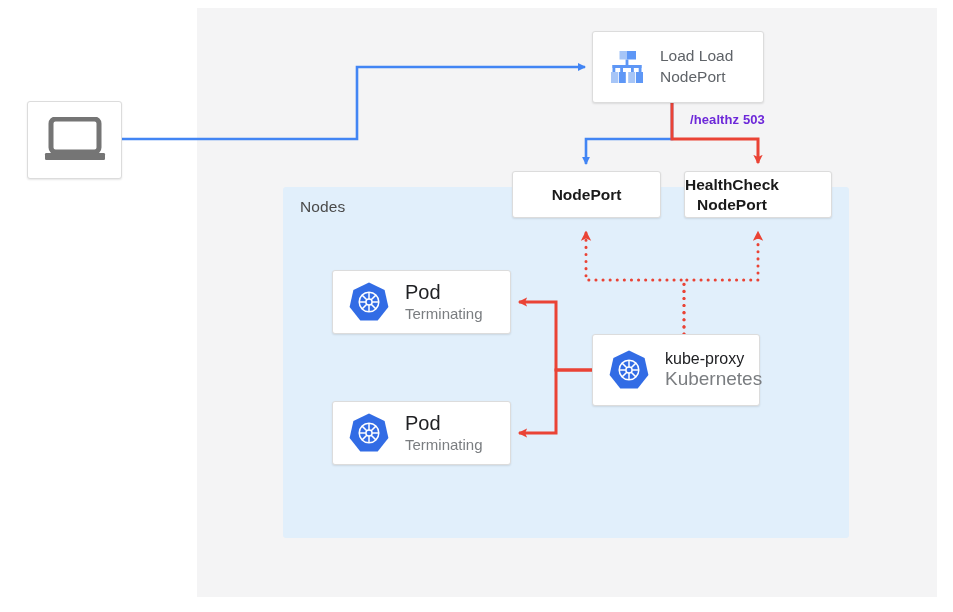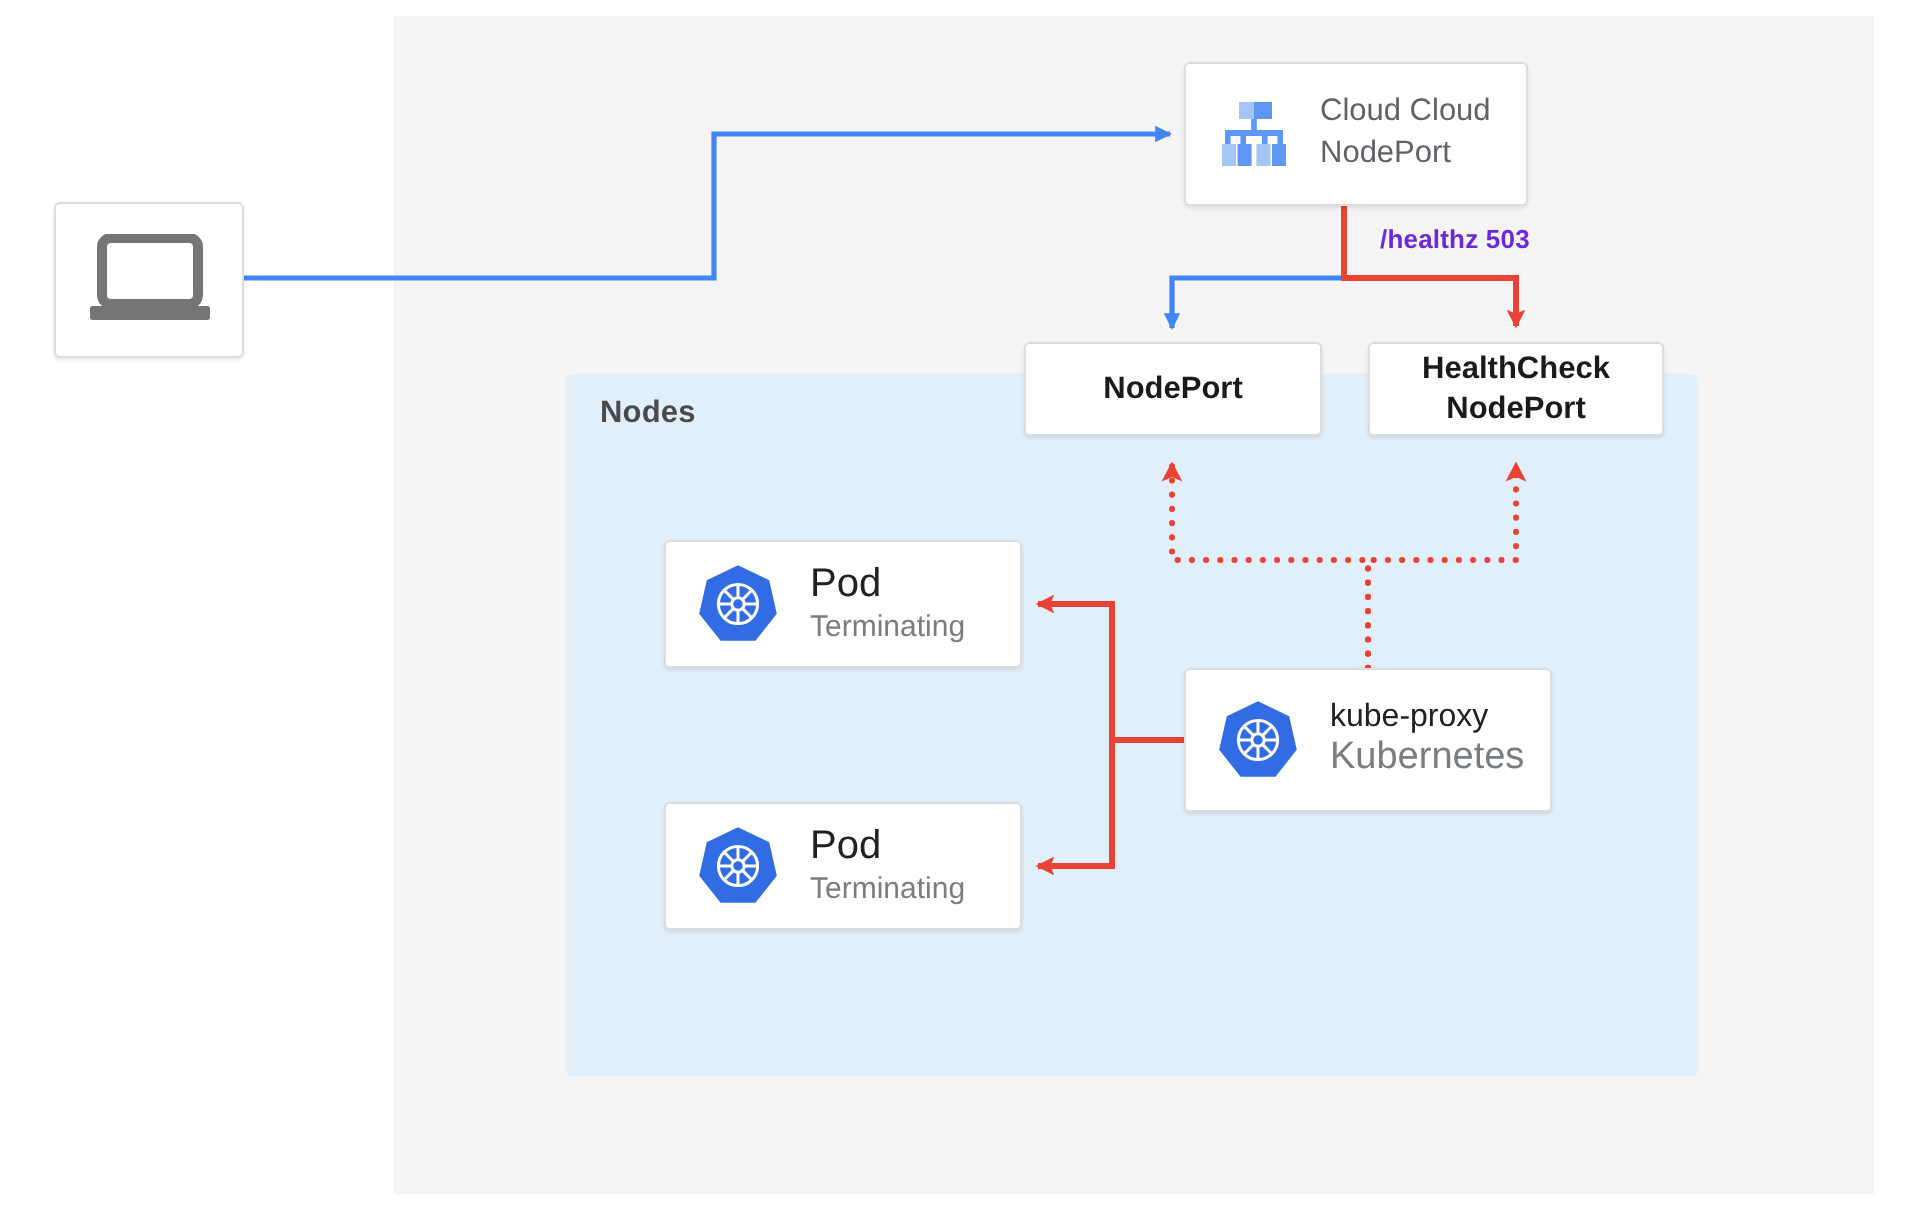--- a/index.html
+++ b/index.html
@@ -9,21 +9,21 @@
   .canvas{position:absolute;left:0;top:0;width:953px;height:612px;}
 
   
   .panel{position:absolute;left:197px;top:8px;width:740px;height:589px;
          background:#f4f4f5;}
 
   
   .nodes-box{position:absolute;left:283px;top:187px;width:566px;height:351px;
              background:#e1effb;border-radius:3px;}
   .nodes-label{position:absolute;left:300px;top:198px;font-size:15.5px;
-               color:#4a4a4a;letter-spacing:.1px;font-weight:bold;}
+               color:#4a4a4a;letter-spacing:.1px;}
 
   
   .card{position:absolute;background:#ffffff;border:1px solid #dcdcdc;
         border-radius:3px;box-sizing:border-box;
         box-shadow:0 1px 2px rgba(0,0,0,.10);}
 
   
   .laptop-card{left:27px;top:101px;width:95px;height:78px;}
   .laptop-icon{position:absolute;left:50%;top:50%;transform:translate(-50%,-50%);
                width:62px;height:46px;}
@@ -31,36 +31,36 @@
   
   .clb-card{left:592px;top:31px;width:172px;height:72px;
             display:flex;align-items:center;padding-left:13px;}
   .clb-icon{width:42px;height:42px;flex:0 0 42px;}
   .clb-text{margin-left:12px;font-size:15.5px;color:#5f6368;line-height:1.33;}
 
   
   .np-card{left:512px;top:171px;width:149px;height:47px;
            display:flex;align-items:center;justify-content:center;}
   .hc-card{left:684px;top:171px;width:148px;height:47px;
-           display:flex;align-items:center;justify-content:center;}
+           display:flex;align-items:center;}
   .np-text{font-size:15.5px;font-weight:bold;color:#1a1a1a;text-align:center;
            line-height:1.26;}
 
   
   .pod-card{left:332px;top:270px;width:179px;height:64px;
             display:flex;align-items:center;padding-left:14px;}
   .pod-card2{left:332px;top:401px;width:179px;height:64px;
              display:flex;align-items:center;padding-left:14px;}
   .k8s-icon{width:44px;height:44px;flex:0 0 44px;}
   .pod-text{margin-left:14px;line-height:1.18;}
   .pod-title{font-size:20px;color:#202124;}
   .pod-sub{font-size:15px;color:#7a7d80;}
 
   
-  .kp-card{left:592px;top:334px;width:184px;height:72px;
+  .kp-card{left:592px;top:334px;width:168px;height:72px;
            display:flex;align-items:center;padding-left:14px;}
   .kp-text{margin-left:14px;line-height:1.2;}
   .kp-title{font-size:16px;color:#202124;}
   .kp-sub{font-size:19px;color:#7a7d80;}
 
   
   .healthz{position:absolute;left:690px;top:112px;font-size:13px;
            font-weight:bold;color:#6d28d9;letter-spacing:.1px;}
 
   .wires{position:absolute;left:0;top:0;width:953px;height:612px;
@@ -131,21 +131,21 @@
       <rect x="6.5" y="19" width="2.8" height="7" fill="#5E97F6"></rect>
       <rect x="14.2" y="19" width="2.8" height="7" fill="#5E97F6"></rect>
       <rect x="25" y="19" width="2.8" height="7" fill="#5E97F6"></rect>
       <rect x="32.7" y="19" width="2.8" height="7" fill="#5E97F6"></rect>
       <rect x="5" y="26" width="7" height="11" fill="#A6C5F7"></rect>
       <rect x="12.8" y="26" width="7" height="11" fill="#5E97F6"></rect>
       <rect x="22.2" y="26" width="7" height="11" fill="#A6C5F7"></rect>
       <rect x="30" y="26" width="7" height="11" fill="#5E97F6"></rect>
     </svg>
     <div class="clb-text">
-      <div>Cloud Cloud</div>
+      <div>Load Load</div>
       <div>NodePort</div>
     </div>
   </div>
 
   <div class="healthz">/healthz 503</div>
 
   <div class="card np-card">
     <div class="np-text">NodePort</div>
   </div>
 

